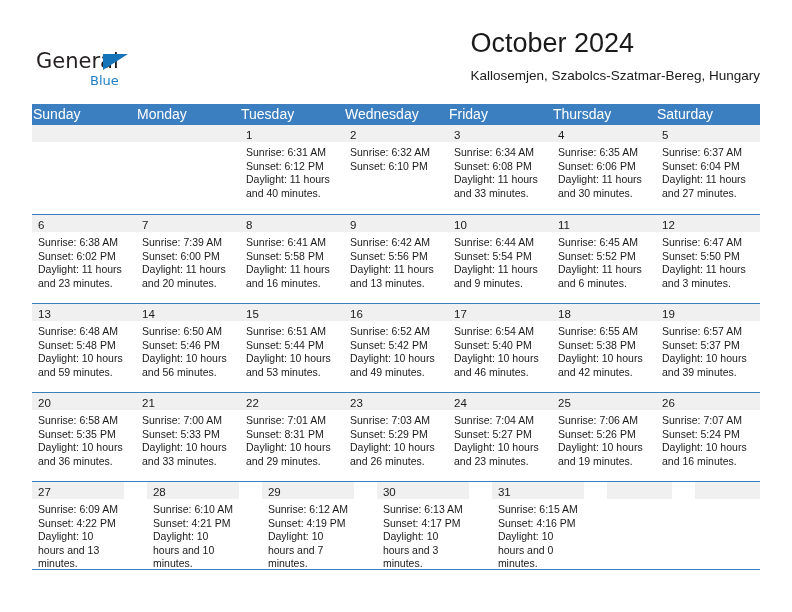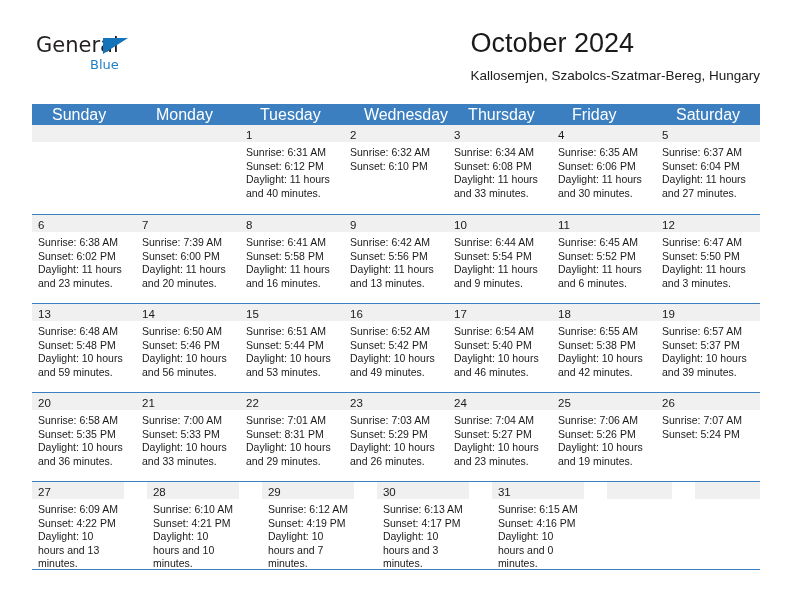--- a/index.html
+++ b/index.html
@@ -25,21 +25,21 @@
   .header {
     position: absolute;
     left: 32px;
     top: 26px;
     right: 32px;
     height: 70px;
   }
   .logo {
     position: absolute;
     left: 0;
-    top: 8px;
+    top: 24px;
     width: 170px;
     height: 54px;
   }
   .logo-general {
     font-size: 21px;
     color: #231f20;
     letter-spacing: 0px;
     line-height: 22px;
     font-family: "DejaVu Sans", sans-serif;
     display: block;
@@ -96,23 +96,23 @@
     width: 728px;
   }
   .dow-row {
     display: flex;
     background: #3c7fc0;
     height: 21px;
   }
   .dow-cell {
     flex: 1 1 0;
     color: #ffffff;
-    font-size: 16px;
+    font-size: 14px;
     line-height: 21px;
-    padding-left: 20px;
+    padding-left: 1px;
     box-sizing: border-box;
     white-space: nowrap;
   }
   .week {
     display: flex;
     border-top: 1.5px solid #3c7fc0;
     height: 89px;
     box-sizing: border-box;
   }
   .week:first-of-type {
@@ -175,22 +175,22 @@
     </div>
 
   </div>
 
   <div class="calendar">
     <div class="dow-row">
         <div class="dow-cell">Sunday</div>
         <div class="dow-cell">Monday</div>
         <div class="dow-cell">Tuesday</div>
         <div class="dow-cell">Wednesday</div>
+        <div class="dow-cell">Friday</div>
         <div class="dow-cell">Thursday</div>
-        <div class="dow-cell">Friday</div>
         <div class="dow-cell">Saturday</div>
       </div>
     <div class="weeks">
         <div class="week">
           <div class="day empty">
             <div class="day-band"><span class="day-num"></span></div>
           </div>
           <div class="day empty">
             <div class="day-band"><span class="day-num"></span></div>
           </div>
@@ -397,20 +397,21 @@
               <div class="day-line">Sunrise: 7:06 AM</div>
               <div class="day-line">Sunset: 5:26 PM</div>
               <div class="day-line wrap">Daylight: 10 hours and 19 minutes.</div>
             </div>
           </div>
           <div class="day">
             <div class="day-band"><span class="day-num">26</span></div>
             <div class="day-body">
               <div class="day-line">Sunrise: 7:07 AM</div>
               <div class="day-line">Sunset: 5:24 PM</div>
+              <div class="day-line wrap">Daylight: 10 hours and 16 minutes.</div>
             </div>
           </div>
         </div>
         <div class="week week-last">
           <div class="day">
             <div class="day-band"><span class="day-num">27</span></div>
             <div class="day-body">
               <div class="day-line">Sunrise: 6:09 AM</div>
               <div class="day-line">Sunset: 4:22 PM</div>
               <div class="day-line wrap">Daylight: 10 hours and 13 minutes.</div>

